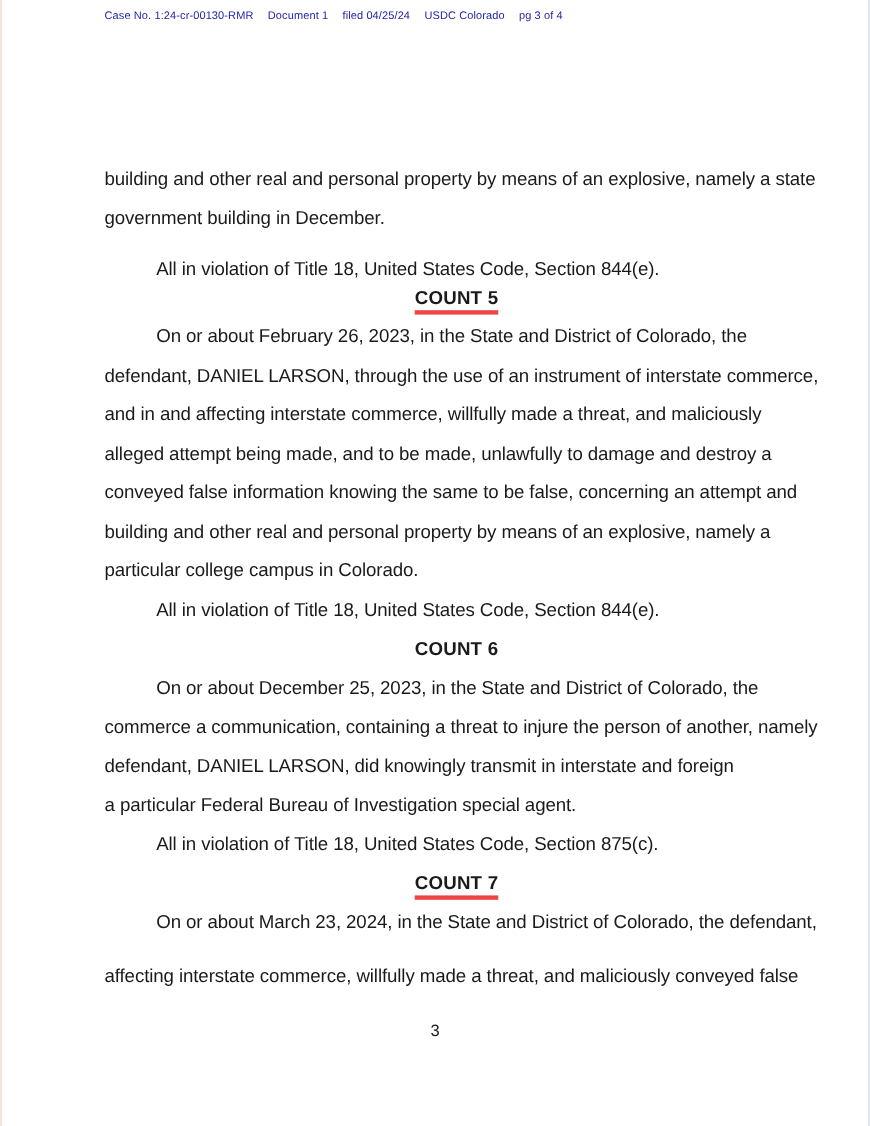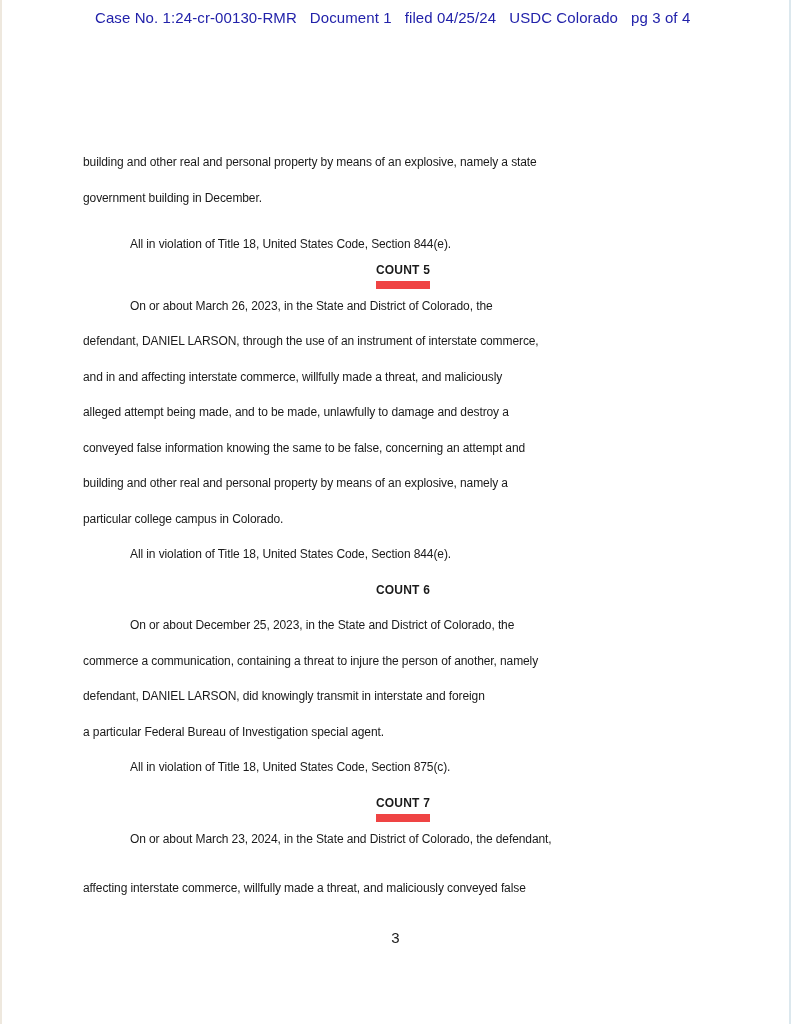--- a/index.html
+++ b/index.html
@@ -16,48 +16,48 @@
     position: absolute;
     inset: 0;
     background: #ffffff;
     border-left: 2px solid #eee8de;
     border-right: 2px solid #dce8ee;
   }
   .ecf-header {
     position: absolute;
     top: 9px;
     left: 93px;
-    font-size: 15px;
+    font-size: 10px;
     letter-spacing: 0.1px;
     white-space: nowrap;
   }
   .ecf-header span { margin-right: 13px; }
   .ecf-header span:last-child { margin-right: 0; }
   .body {
     position: absolute;
     top: 145px;
-    left: 81px;
+    left: 93px;
     width: 640px;
-    font-size: 12px;
+    font-size: 17px;
     line-height: 35.5px;
     letter-spacing: -0.1px;
   }
   .line { white-space: nowrap; }
   .indent { padding-left: 47px; }
   .mt-extra { margin-top: 11px; }
   .mt-tight { margin-top: -10px; }
   .mt-wide { margin-top: 14px; }
   .heading-row { text-align: center; }
   .heading {
     display: inline-block;
     font-weight: bold;
     letter-spacing: 0.2px;
   }
   .underlined {
-    border-bottom: 8px solid #ef4444;
+    border-bottom: 4px solid #ef4444;
     padding-bottom: 0px;
     line-height: 22px;
   }
   .page-number {
     position: absolute;
     top: 929px;
     left: 0;
     right: 0;
     text-align: center;
     font-size: 15px;
@@ -70,21 +70,21 @@
 
   <div class="ecf-header" style="color: rgb(34, 34, 170);">
     <span>Case No. 1:24-cr-00130-RMR</span><span>Document 1</span><span>filed 04/25/24</span><span>USDC Colorado</span><span>pg 3 of 4</span>
   </div>
 
   <div class="body">
     <div class="line">building and other real and personal property by means of an explosive, namely a state</div>
     <div class="line">government building in December.</div>
     <div class="line indent mt-extra">All in violation of Title 18, United States Code, Section 844(e).</div>
     <div class="heading-row mt-tight"><span class="heading underlined">COUNT 5</span></div>
-    <div class="line indent">On or about March 26, 2023, in the State and District of Colorado, the</div>
+    <div class="line indent">On or about February 26, 2023, in the State and District of Colorado, the</div>
     <div class="line">defendant, DANIEL LARSON, through the use of an instrument of interstate commerce,</div>
     <div class="line">and in and affecting interstate commerce, willfully made a threat, and maliciously</div>
     <div class="line">alleged attempt being made, and to be made, unlawfully to damage and destroy a</div>
     <div class="line">conveyed false information knowing the same to be false, concerning an attempt and</div>
     <div class="line">building and other real and personal property by means of an explosive, namely a</div>
     <div class="line">particular college campus in Colorado.</div>
     <div class="line indent">All in violation of Title 18, United States Code, Section 844(e).</div>
     <div class="heading-row"><span class="heading">COUNT 6</span></div>
     <div class="line indent">On or about December 25, 2023, in the State and District of Colorado, the</div>
     <div class="line">commerce a communication, containing a threat to injure the person of another, namely</div>

